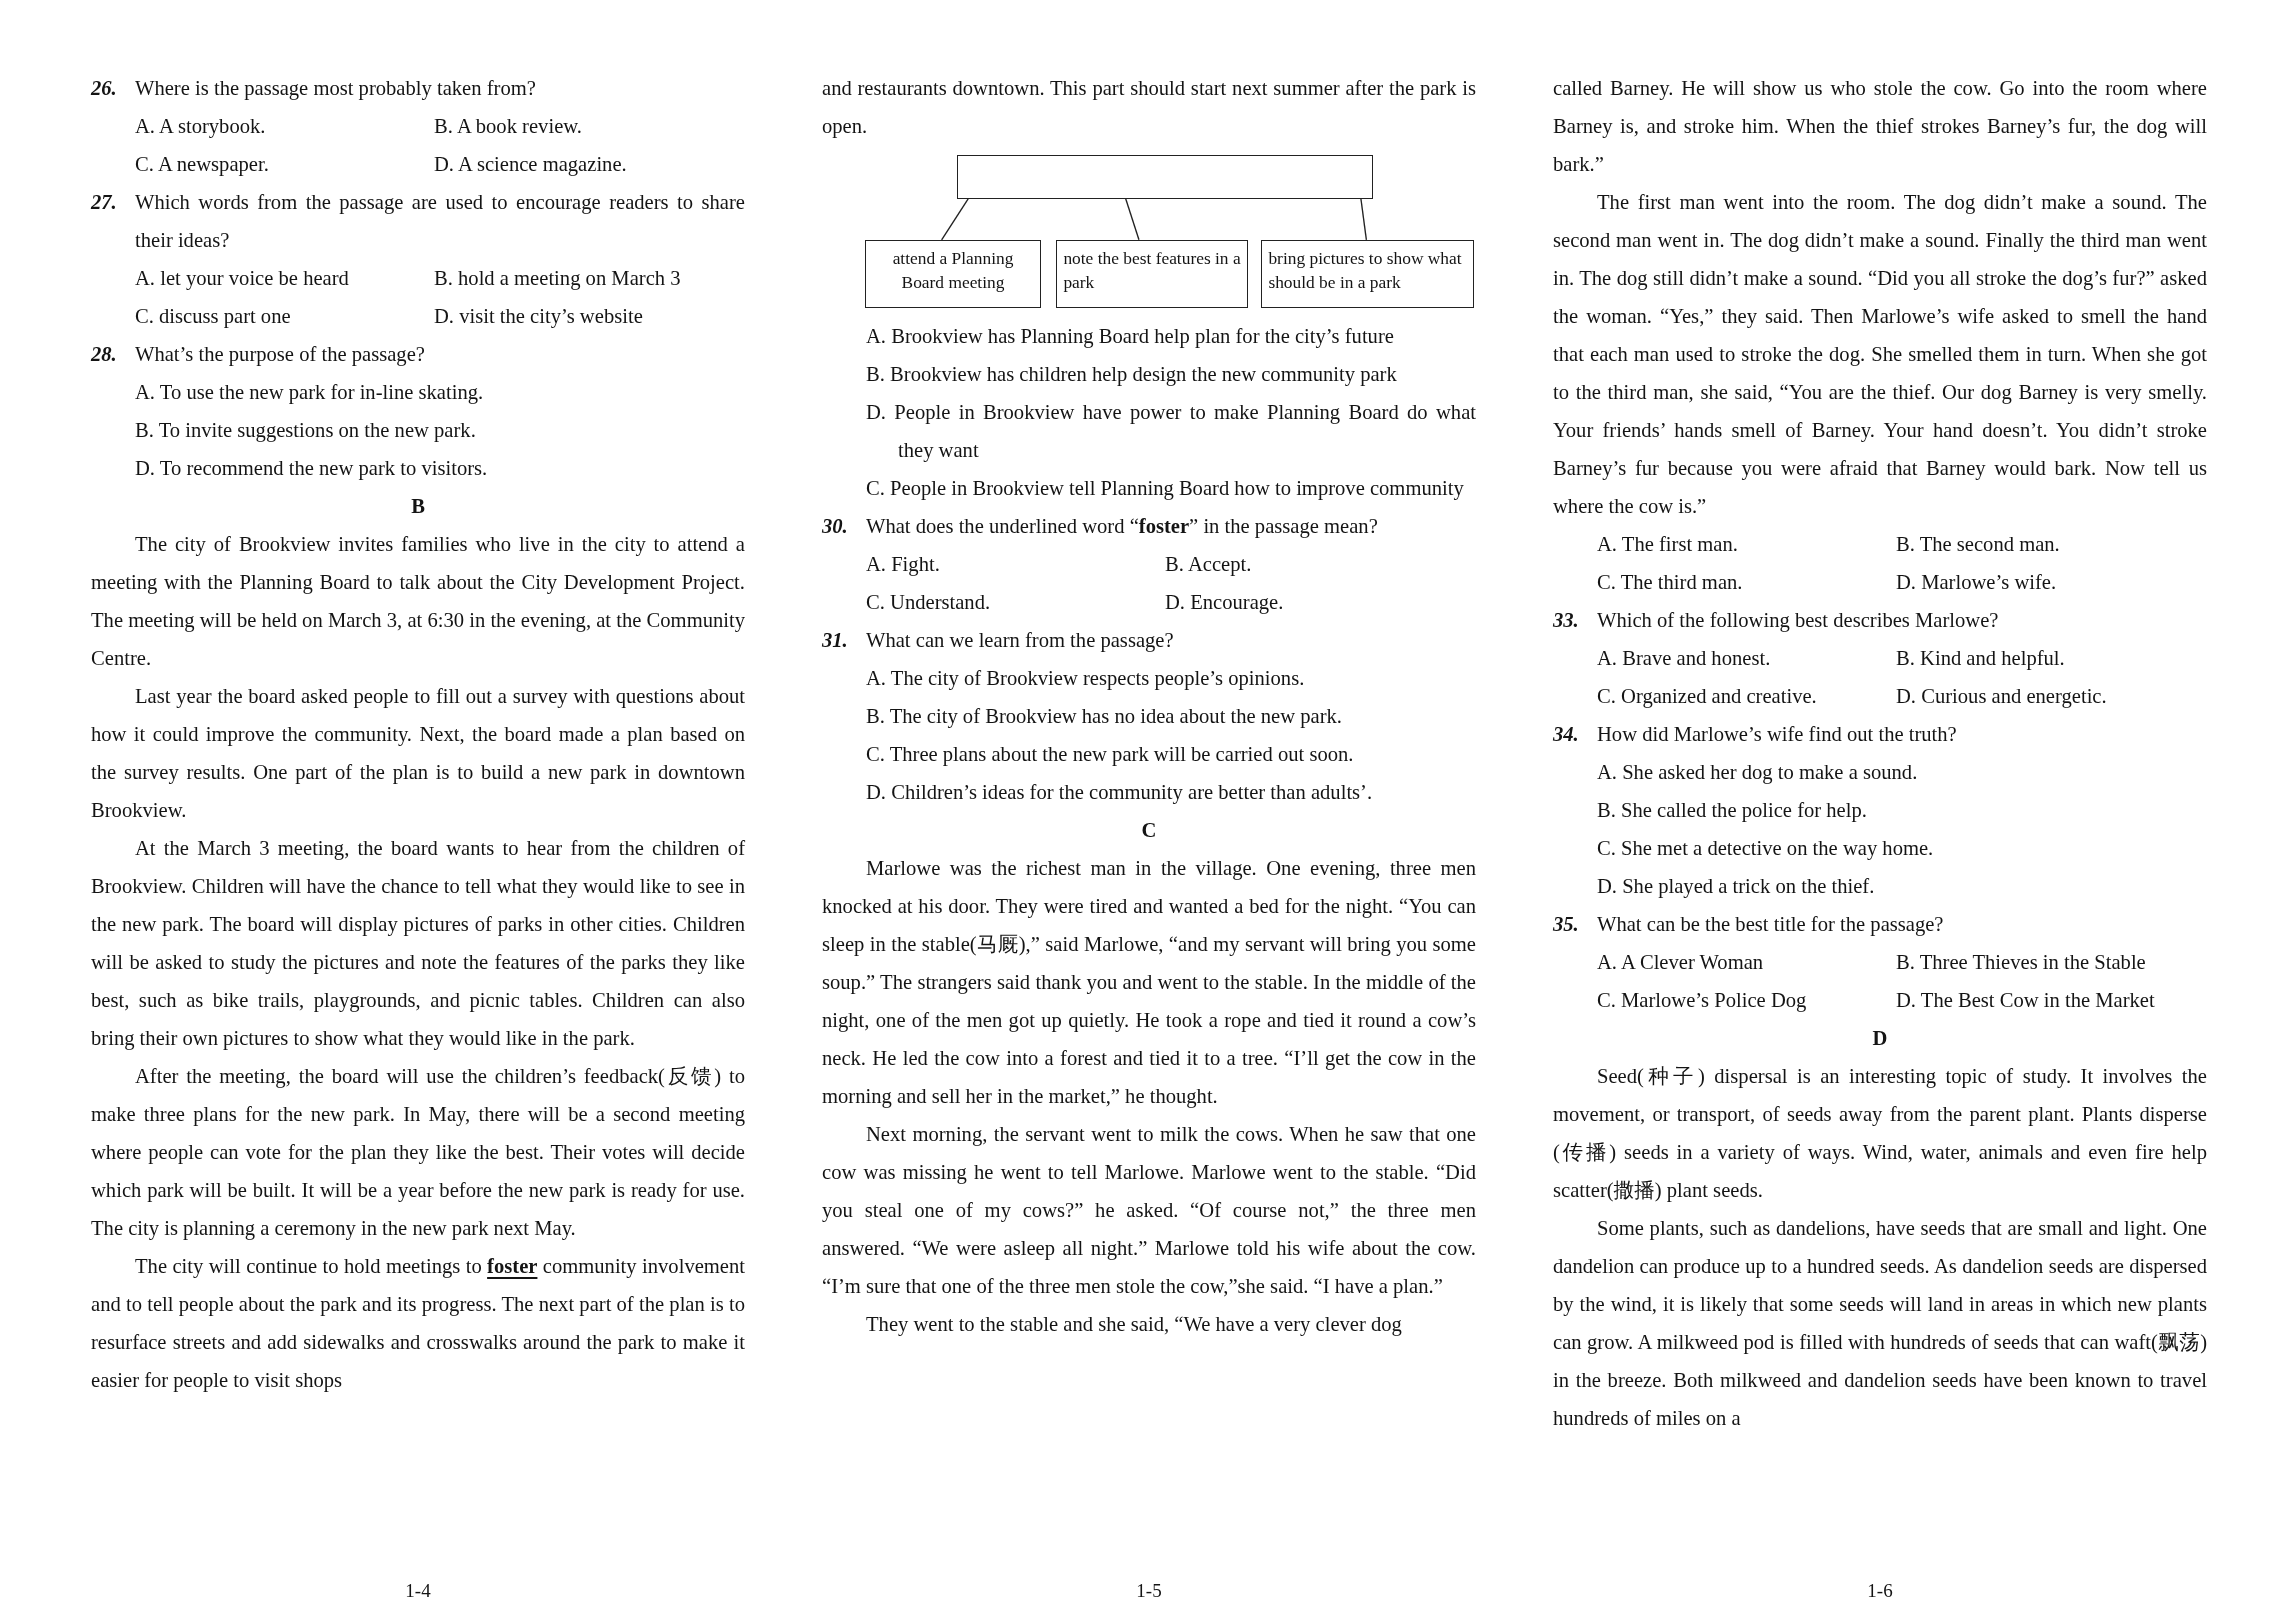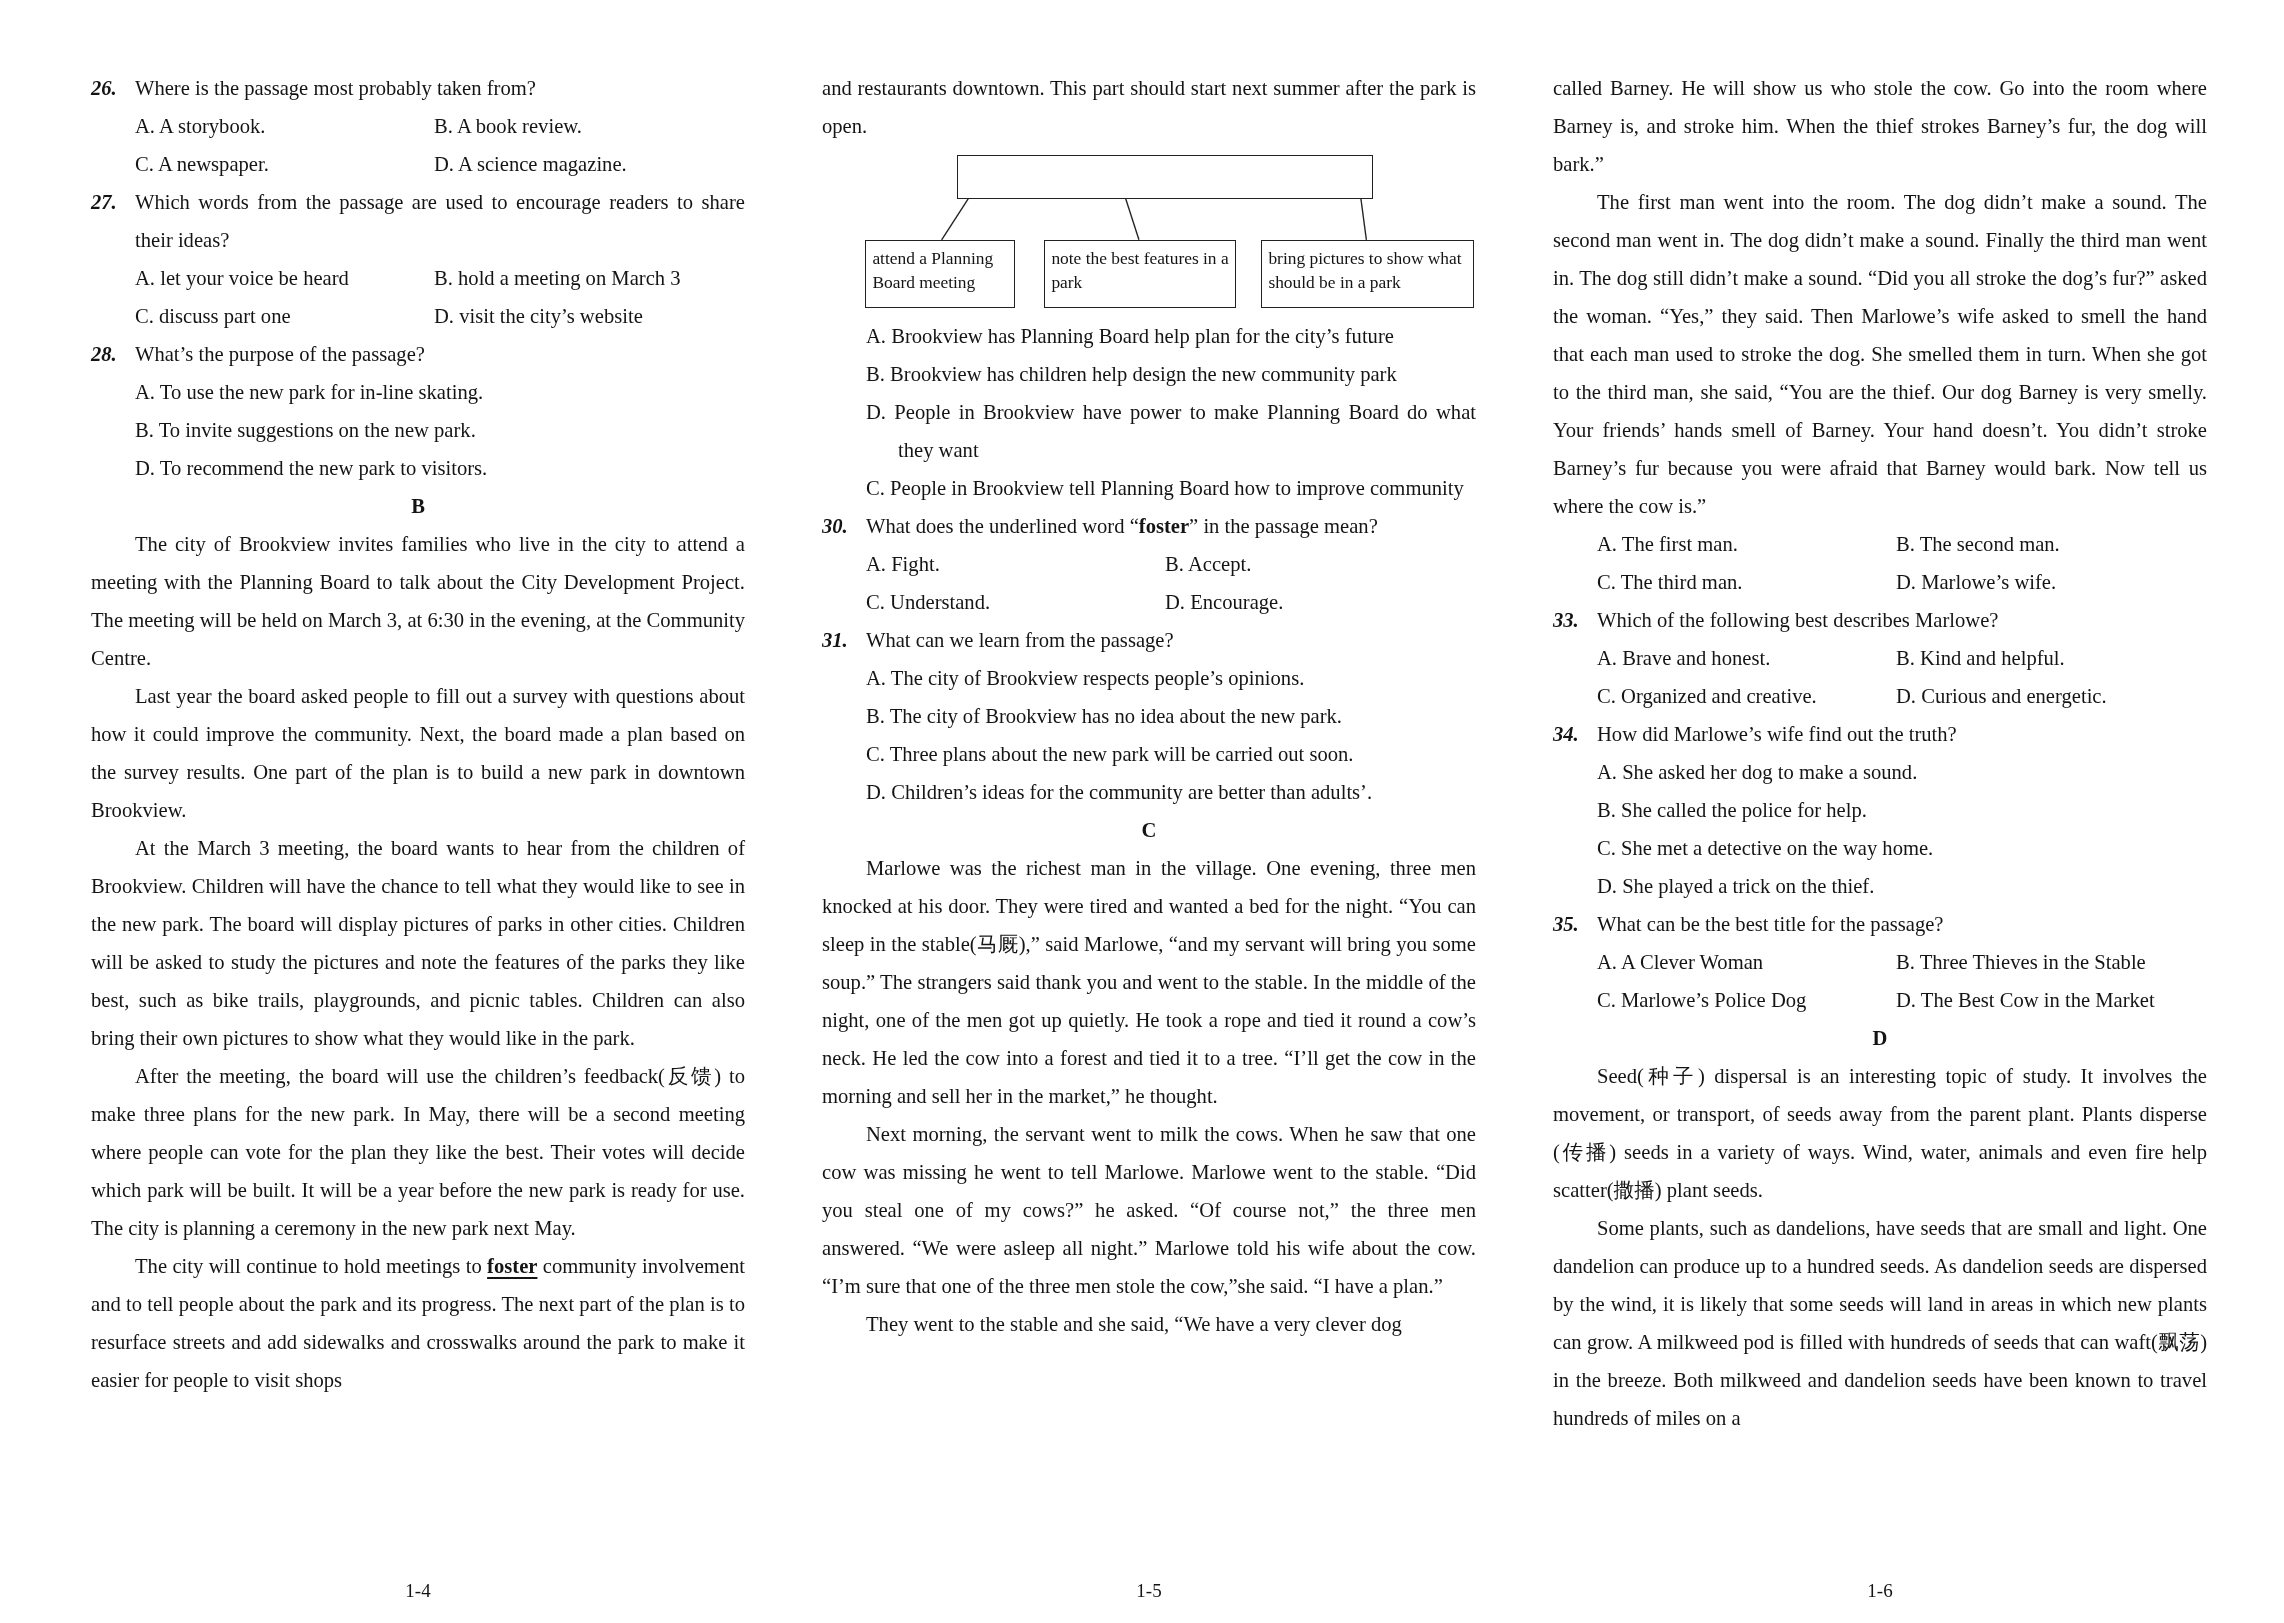--- a/index.html
+++ b/index.html
@@ -28,22 +28,22 @@
   .bu     { font-weight:700; text-decoration:underline; text-underline-offset:4.1px; }
   .it     { }
   .pageno { margin-top:auto; text-align:center; font-size:19px; }
 
   .diagram { position:relative; height:155px; margin:10px 0 7.3px 0; }
   .dlines  { position:absolute; left:0; top:0; width:100%; height:100%; }
   .dlines line { stroke:#222; stroke-width:3; }
   .dbox    { position:absolute; border:1.4px solid #222; background:#fff; }
   .dtop    { left:135px; top:0; width:416px; height:44px; }
   .dsmall  { font-size:17.4px; line-height:24px; padding:4.6px 6.4px; text-align:left; }
-  .d1 { left:43px;  top:85px; width:150px; height:68px; }
-  .d2 { left:222px; top:85px; width:192px; height:68px; }
+  .d1 { left:43px;  top:85px; width:176px; height:68px;text-align:center; }
+  .d2 { left:234px; top:85px; width:192px; height:68px; }
   .d3 { left:439px; top:85px; width:213px; height:68px; }
 </style>
 </head>
 <body>
 
 <div class="page">
 
   <div class="col">
 
     <div>

